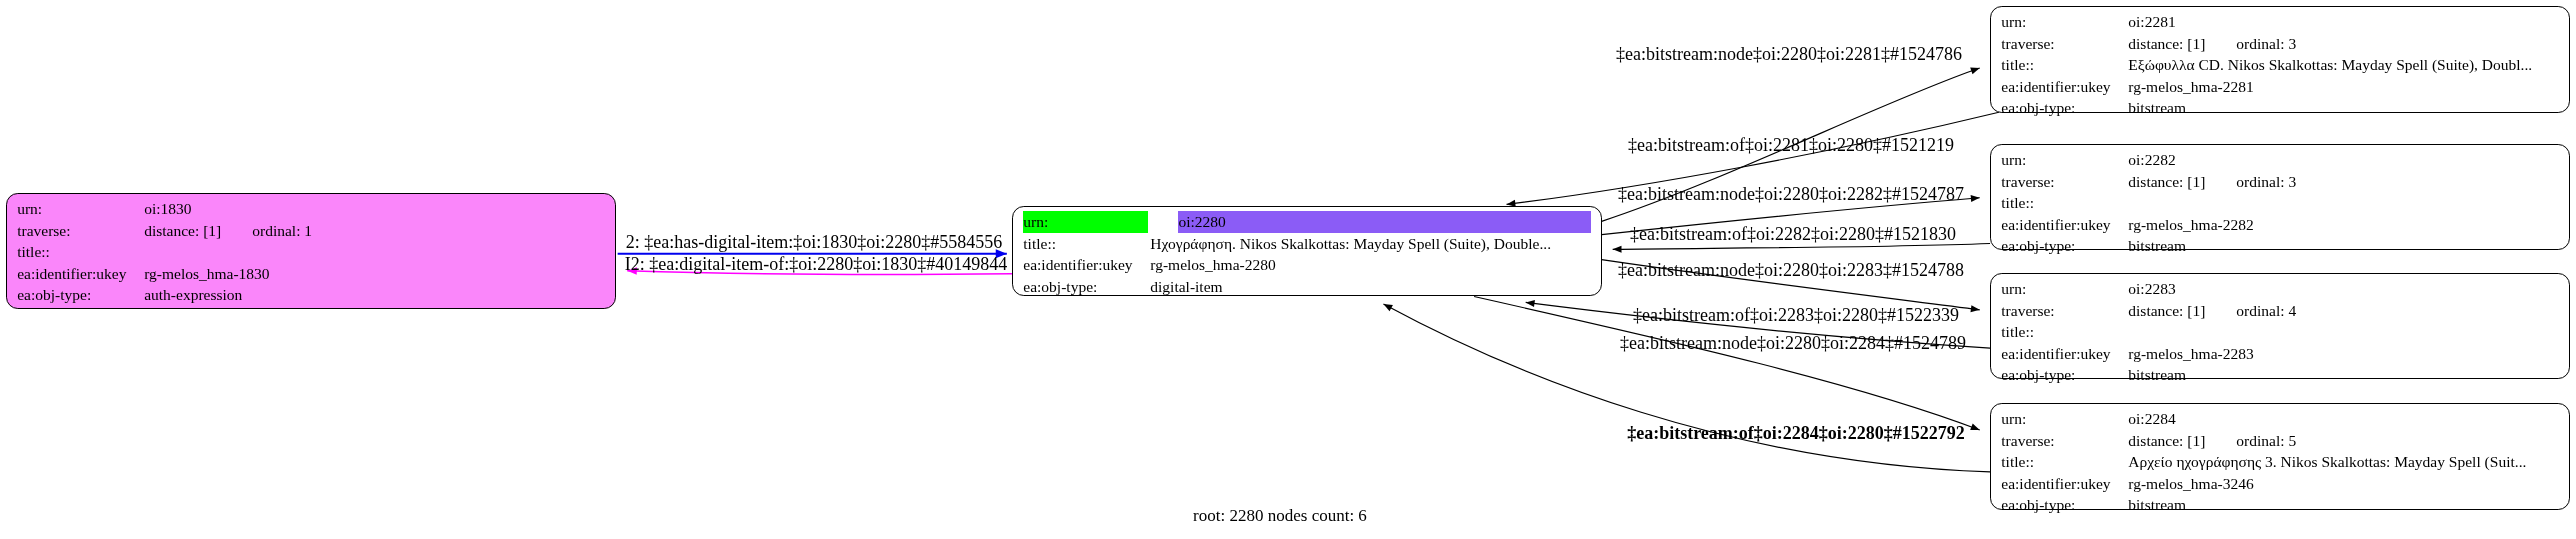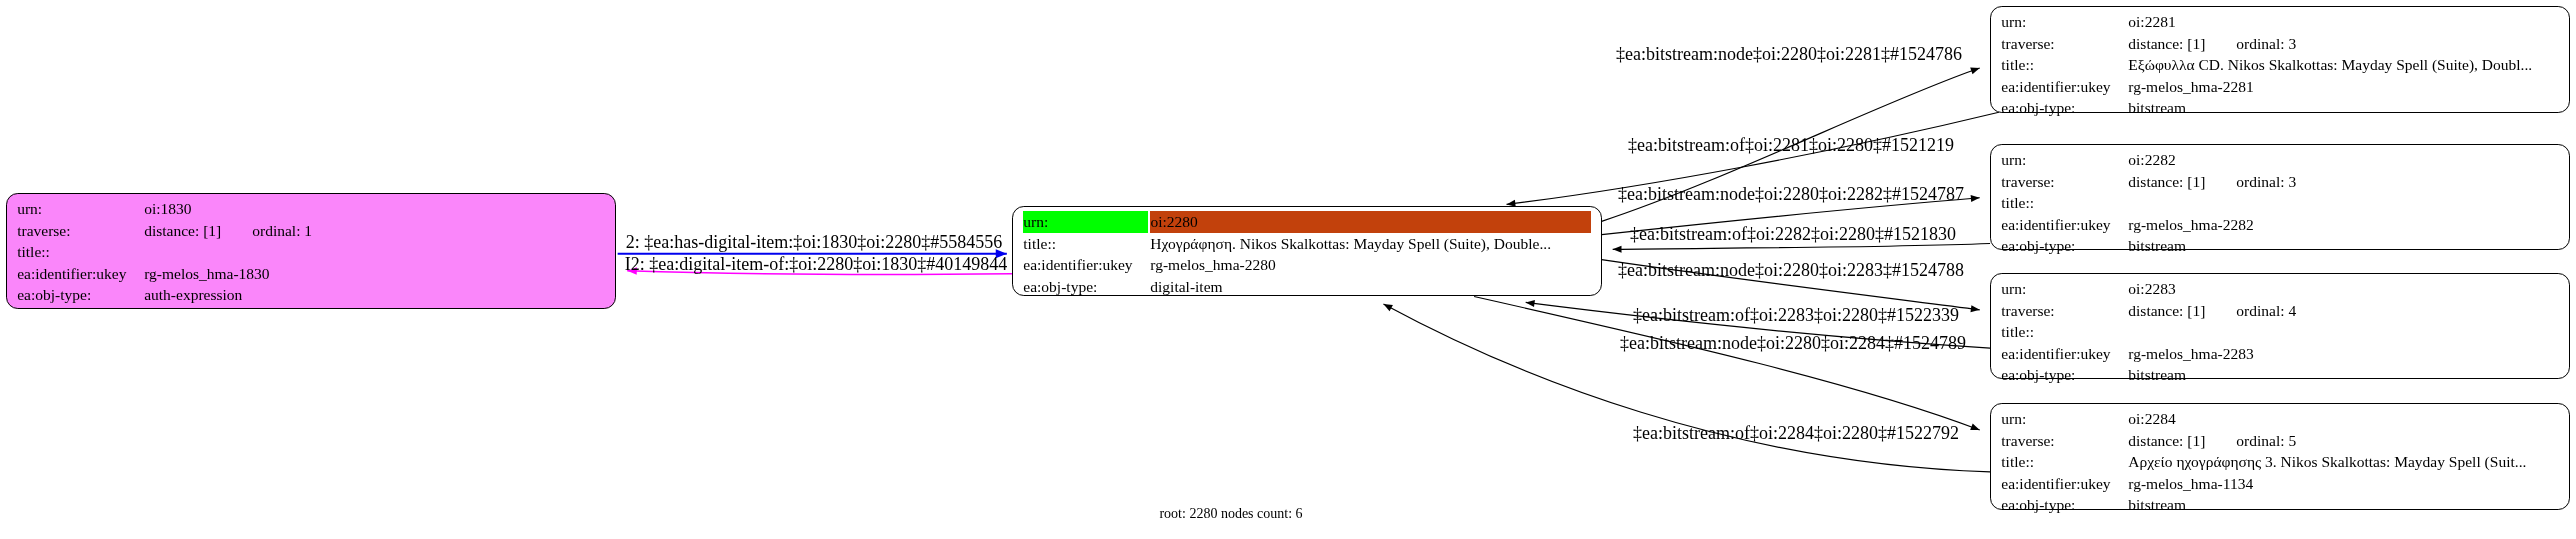--- a/index.html
+++ b/index.html
@@ -20,35 +20,35 @@
     background:#fff;
     padding:4.4px 10.3px 0 10.3px;
     z-index:1;
     font-size:15.5px;
   }
   .node.auth{background:#fa86fa;}
   .row{display:flex;line-height:21.4px;white-space:nowrap;overflow:hidden;}
   .lbl{width:127px;flex:0 0 127px;}
   .val{flex:0 1 auto;}
   .row.hl .lbl{background:#00ff00;margin-right:2.2px;width:125px;flex-basis:125px;}
-  .row.hl .val{background:#c2410c;flex:1 1 auto;}
+  .row.hl .val{background:#8b5cf6;flex:1 1 auto;margin-left:28px;}
   .ord{margin-left:31px;}
   .edge-label{
     position:absolute;
     transform:translateX(-50%);
     white-space:nowrap;
     font-size:18px;
     line-height:16px;
     z-index:1;
   }
   .footer{
     position:absolute;
-    left:1010px;top:506px;width:442px;
+    left:1059px;top:506px;width:442px;
     text-align:center;
-    font-size:14px;
+    font-size:17px;
     z-index:1;
   }
 </style>
 </head>
 <body>
 
 <div id="canvas">
 
   <svg id="edges" viewBox="0 0 3495 732" xmlns="http://www.w3.org/2000/svg">
     <defs>
@@ -195,35 +195,35 @@
         <span class="lbl">traverse:</span>
         <span class="val">distance: [1]</span>
         <span class="val ord">ordinal: 5</span>
       </div>
     <div class="row">
         <span class="lbl">title::</span>
         <span class="val">Αρχείο ηχογράφησης 3. Nikos Skalkottas: Mayday Spell (Suit...</span>
       </div>
     <div class="row">
         <span class="lbl">ea:identifier:ukey</span>
-        <span class="val">rg-melos_hma-1134</span>
+        <span class="val">rg-melos_hma-3246</span>
       </div>
     <div class="row">
         <span class="lbl">ea:obj-type:</span>
         <span class="val">bitstream</span>
       </div>
   </div>
 
   <div class="edge-label" style="left:814px;top:234px;">2: ‡ea:has-digital-item:‡oi:1830‡oi:2280‡#5584556</div>
   <div class="edge-label" style="left:816px;top:256px;">I2: ‡ea:digital-item-of:‡oi:2280‡oi:1830‡#40149844</div>
   <div class="edge-label" style="left:1789px;top:46px;">‡ea:bitstream:node‡oi:2280‡oi:2281‡#1524786</div>
   <div class="edge-label" style="left:1791px;top:123px;margin-top:14px;">‡ea:bitstream:of‡oi:2281‡oi:2280‡#1521219</div>
   <div class="edge-label" style="left:1791px;top:186px;">‡ea:bitstream:node‡oi:2280‡oi:2282‡#1524787</div>
   <div class="edge-label" style="left:1793px;top:226px;text-align:right;">‡ea:bitstream:of‡oi:2282‡oi:2280‡#1521830</div>
   <div class="edge-label" style="left:1791px;top:262px;font-family:Liberation Serif, serif;">‡ea:bitstream:node‡oi:2280‡oi:2283‡#1524788</div>
   <div class="edge-label" style="left:1796px;top:307px;">‡ea:bitstream:of‡oi:2283‡oi:2280‡#1522339</div>
   <div class="edge-label" style="left:1793px;top:335px;">‡ea:bitstream:node‡oi:2280‡oi:2284‡#1524789</div>
-  <div class="edge-label" style="left:1796px;top:425px;">‡ea:bitstream:of‡oi:2284‡oi:2280‡#1522792</div>
+  <div class="edge-label" style="left:1796px;top:425px;font-weight:bold;">‡ea:bitstream:of‡oi:2284‡oi:2280‡#1522792</div>
 
   <div class="footer">root: 2280 nodes count: 6</div>
 
 </div>
 
 
 </body></html>

